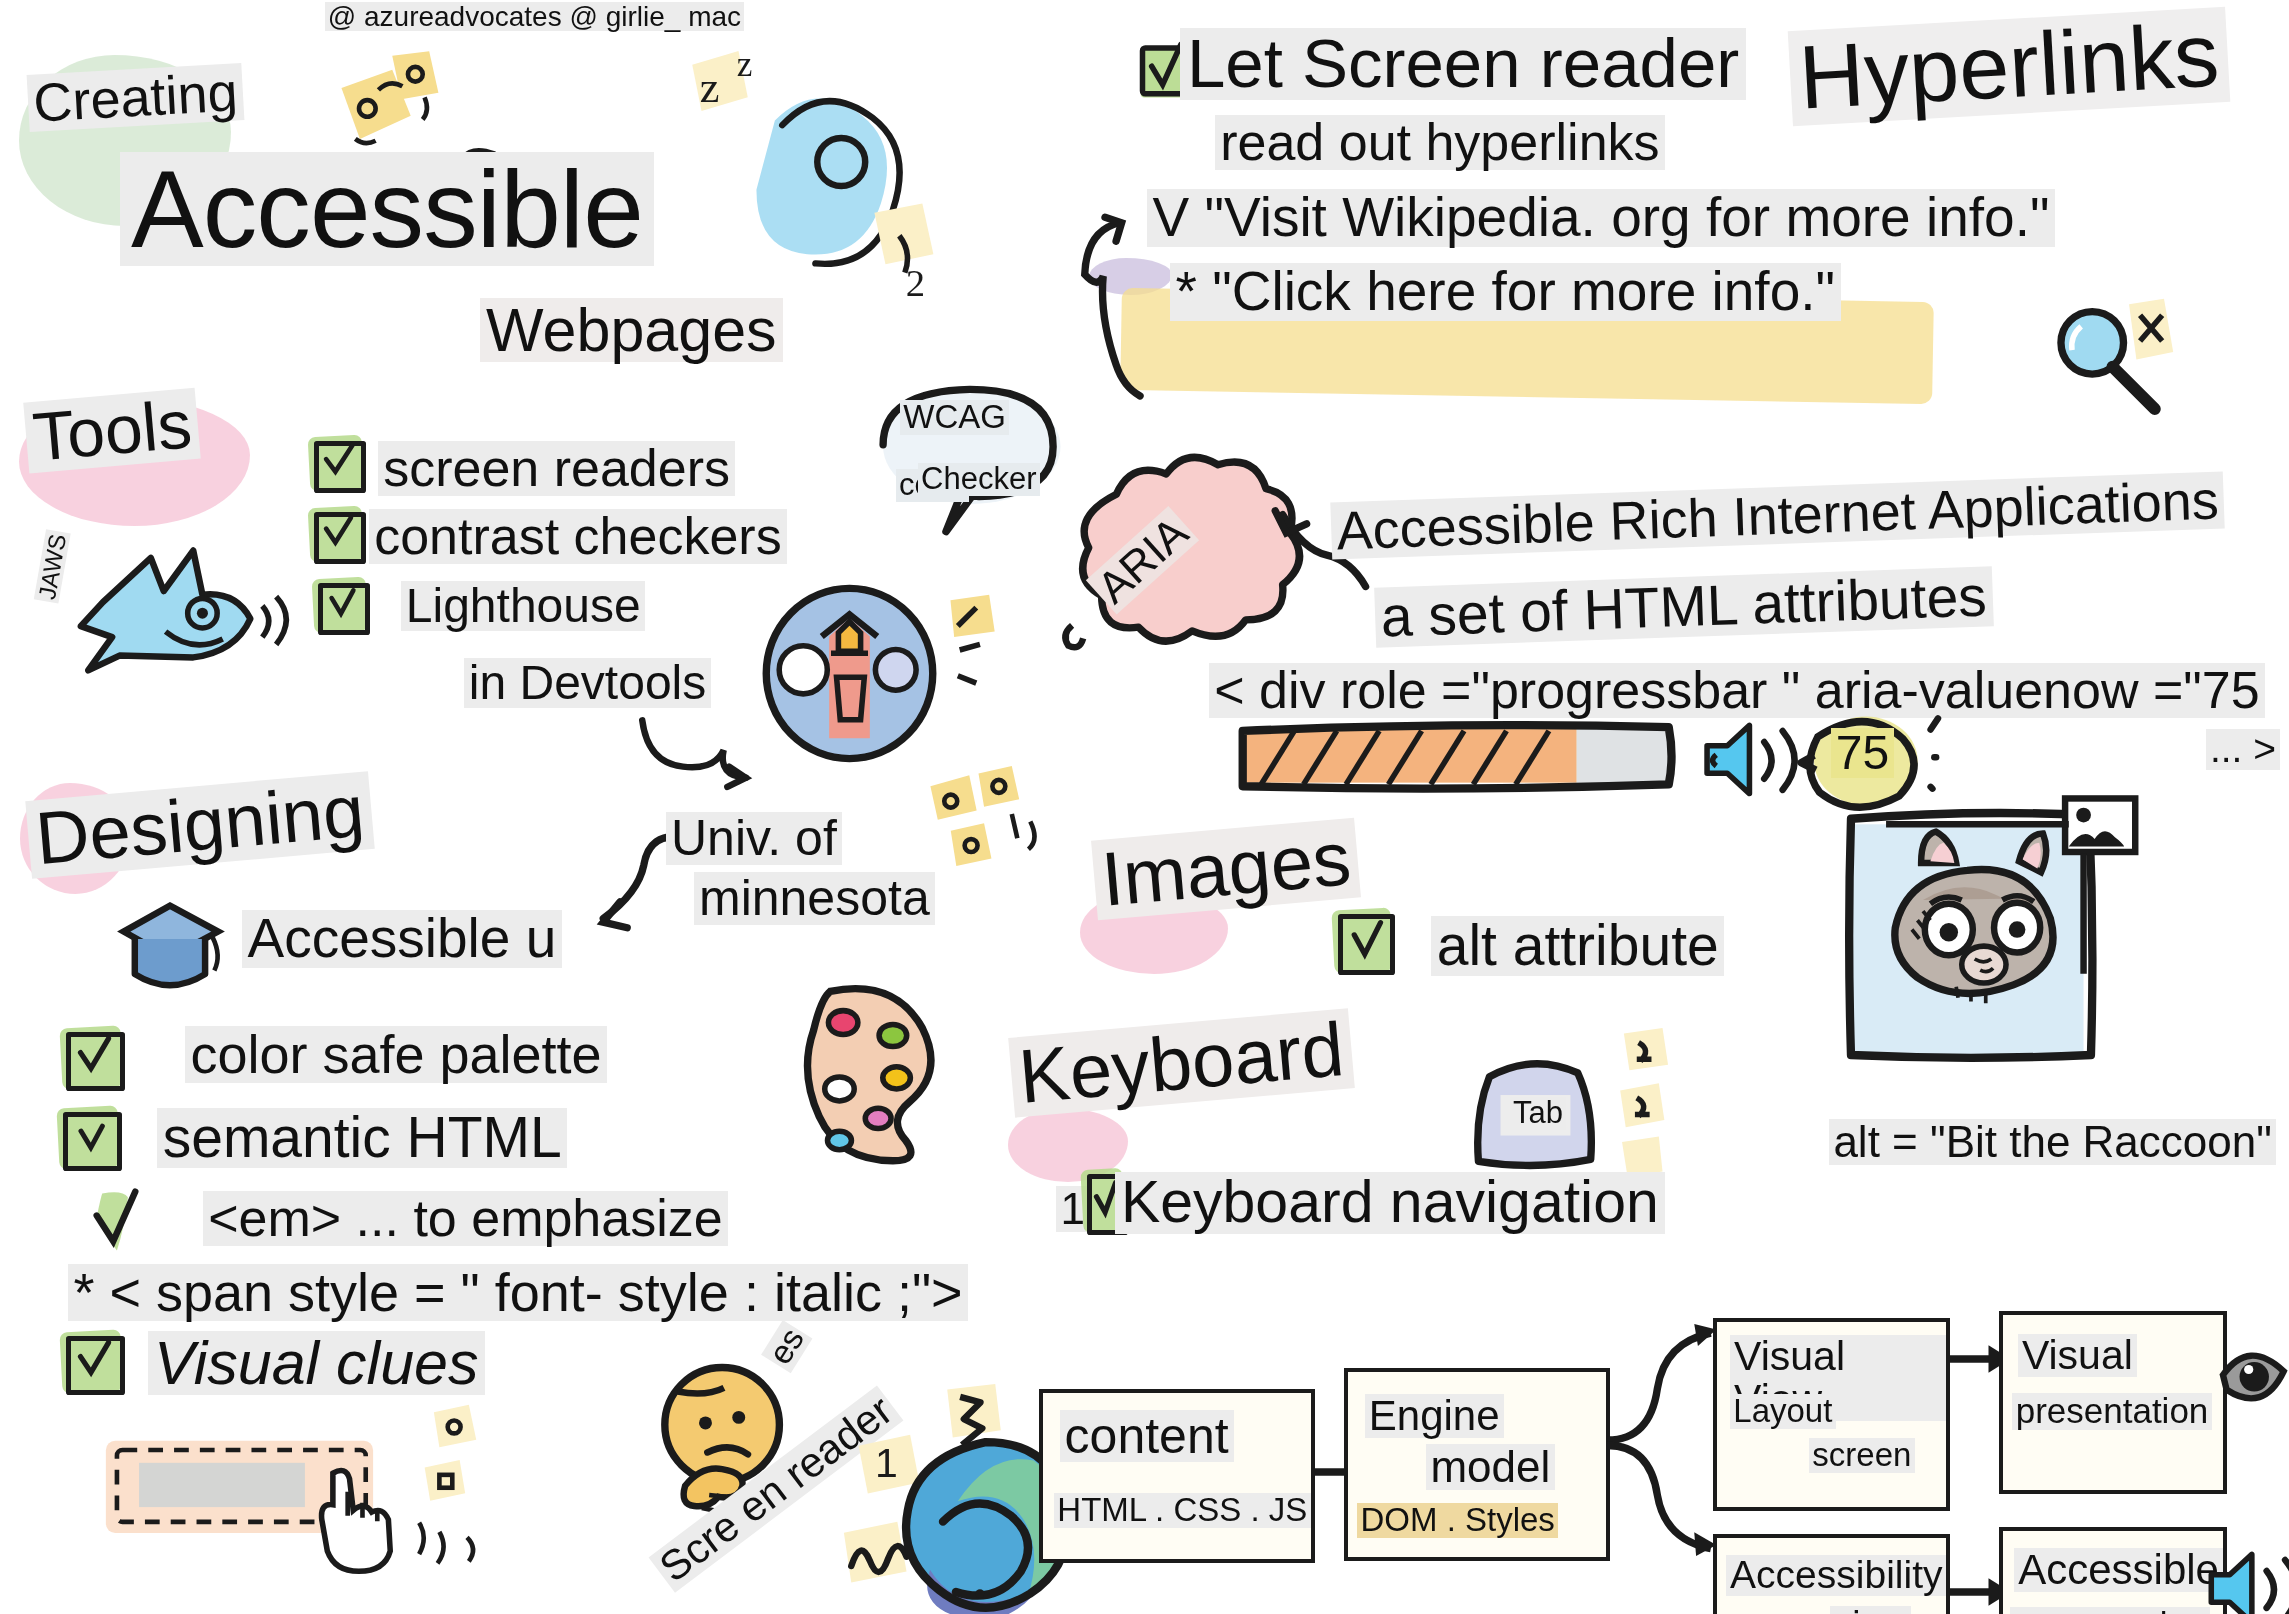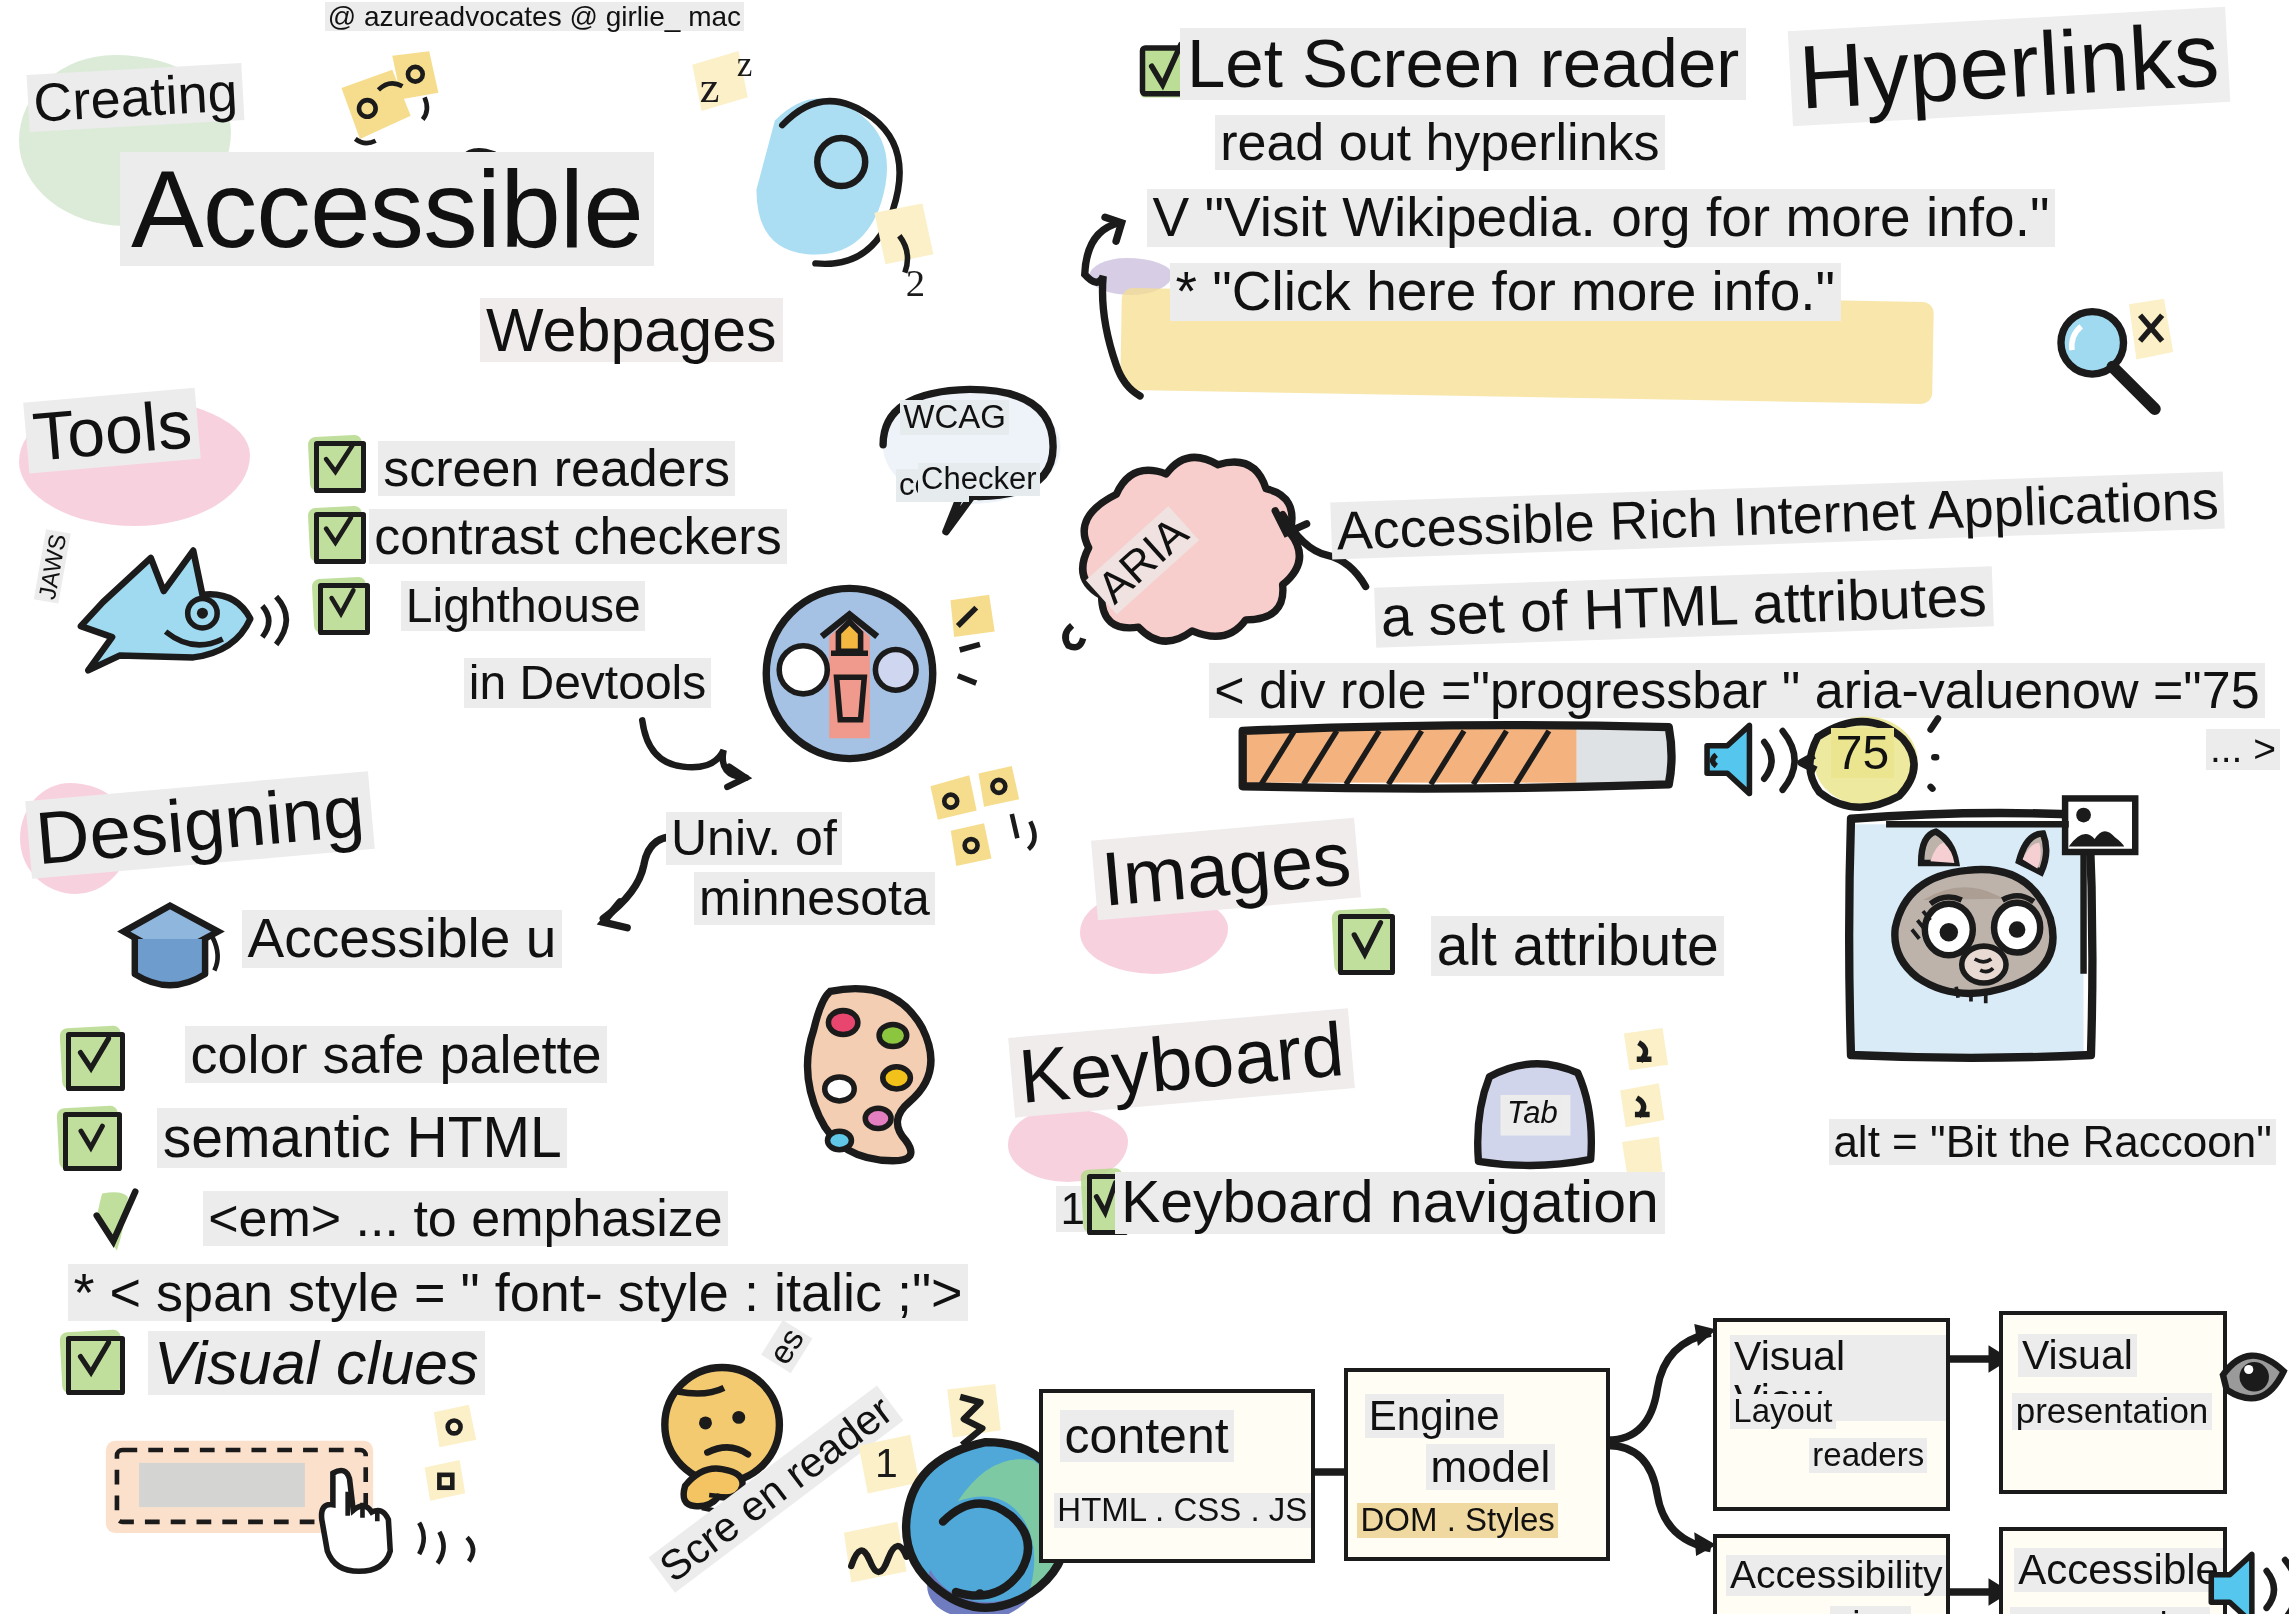--- a/index.html
+++ b/index.html
@@ -503,21 +503,21 @@
   <div class="n rot-3" style="left:1011px;top:1023px;">
     <span class="hl-warm hl" style="font-size:76px;">Keyboard</span>
   </div>
 
   <div class="n" style="left:1458px;top:1038px;">
     <svg width="166" height="138" viewBox="0 0 180 150" aria-hidden="true">
       <path d="M34 42 q48 -26 96 -4 q18 40 14 94 q-60 12 -122 2 q-4 -52 12 -92 z" fill="#ccd0ea" opacity=".9"></path>
       <path d="M34 42 q48 -26 96 -4 q18 40 14 94 q-60 12 -122 2 q-4 -52 12 -92 z" fill="none" stroke="#1b1b1b" stroke-width="8" stroke-linejoin="round"></path>
       <rect x="46" y="62" width="76" height="44" fill="#ededed"></rect>
     </svg>
-    <div class="n" style="left:46px;top:59px;font-style:italic;">
+    <div class="n" style="left:52px;top:59px;">
       <span class="hl tiny" style="font-size:31px;">Tab</span>
     </div>
   </div>
   <div class="n" style="left:1611px;top:1024px;">
     <svg width="92" height="157" viewBox="0 0 100 170" aria-hidden="true">
       <polygon points="14,10 56,4 62,44 20,50" fill="#fbf0c8"></polygon>
       <path d="M30 20 q14 8 2 20 M28 38 l16 0" stroke="#1b1b1b" stroke-width="6" fill="none"></path>
       <polygon points="10,72 52,64 58,104 16,112" fill="#fbf0c8"></polygon>
       <path d="M28 80 q14 8 2 20 M26 98 l16 0" stroke="#1b1b1b" stroke-width="6" fill="none"></path>
       <polygon points="12,128 52,122 56,160 18,166" fill="#fbf0c8"></polygon>
@@ -630,21 +630,21 @@
 
   <div class="card" style="left:1713px;top:1318px;width:229px;height:185px;">
     <div class="shadow"></div>
     <div class="cardtxt" style="left:13px;top:13px;">
       <span class="hl" style="font-size:41px;">Visual View</span>
     </div>
     <div class="cardtxt" style="left:13px;top:72px;">
       <span class="hl" style="font-size:33px;">Layout</span>
     </div>
     <div class="cardtxt" style="left:92px;top:116px;">
-      <span class="hl" style="font-size:33px;">readers</span>
+      <span class="hl" style="font-size:33px;">screen</span>
     </div>
   </div>
 
   <div class="n" style="left:1946px;top:1336px;">
     <svg width="74" height="46" viewBox="0 0 80 50" aria-hidden="true">
       <path d="M4 25 L56 25" stroke="#1b1b1b" stroke-width="8"></path>
       <path d="M46 10 L70 25 L46 40 Z" fill="#1b1b1b"></path>
     </svg>
   </div>
 

